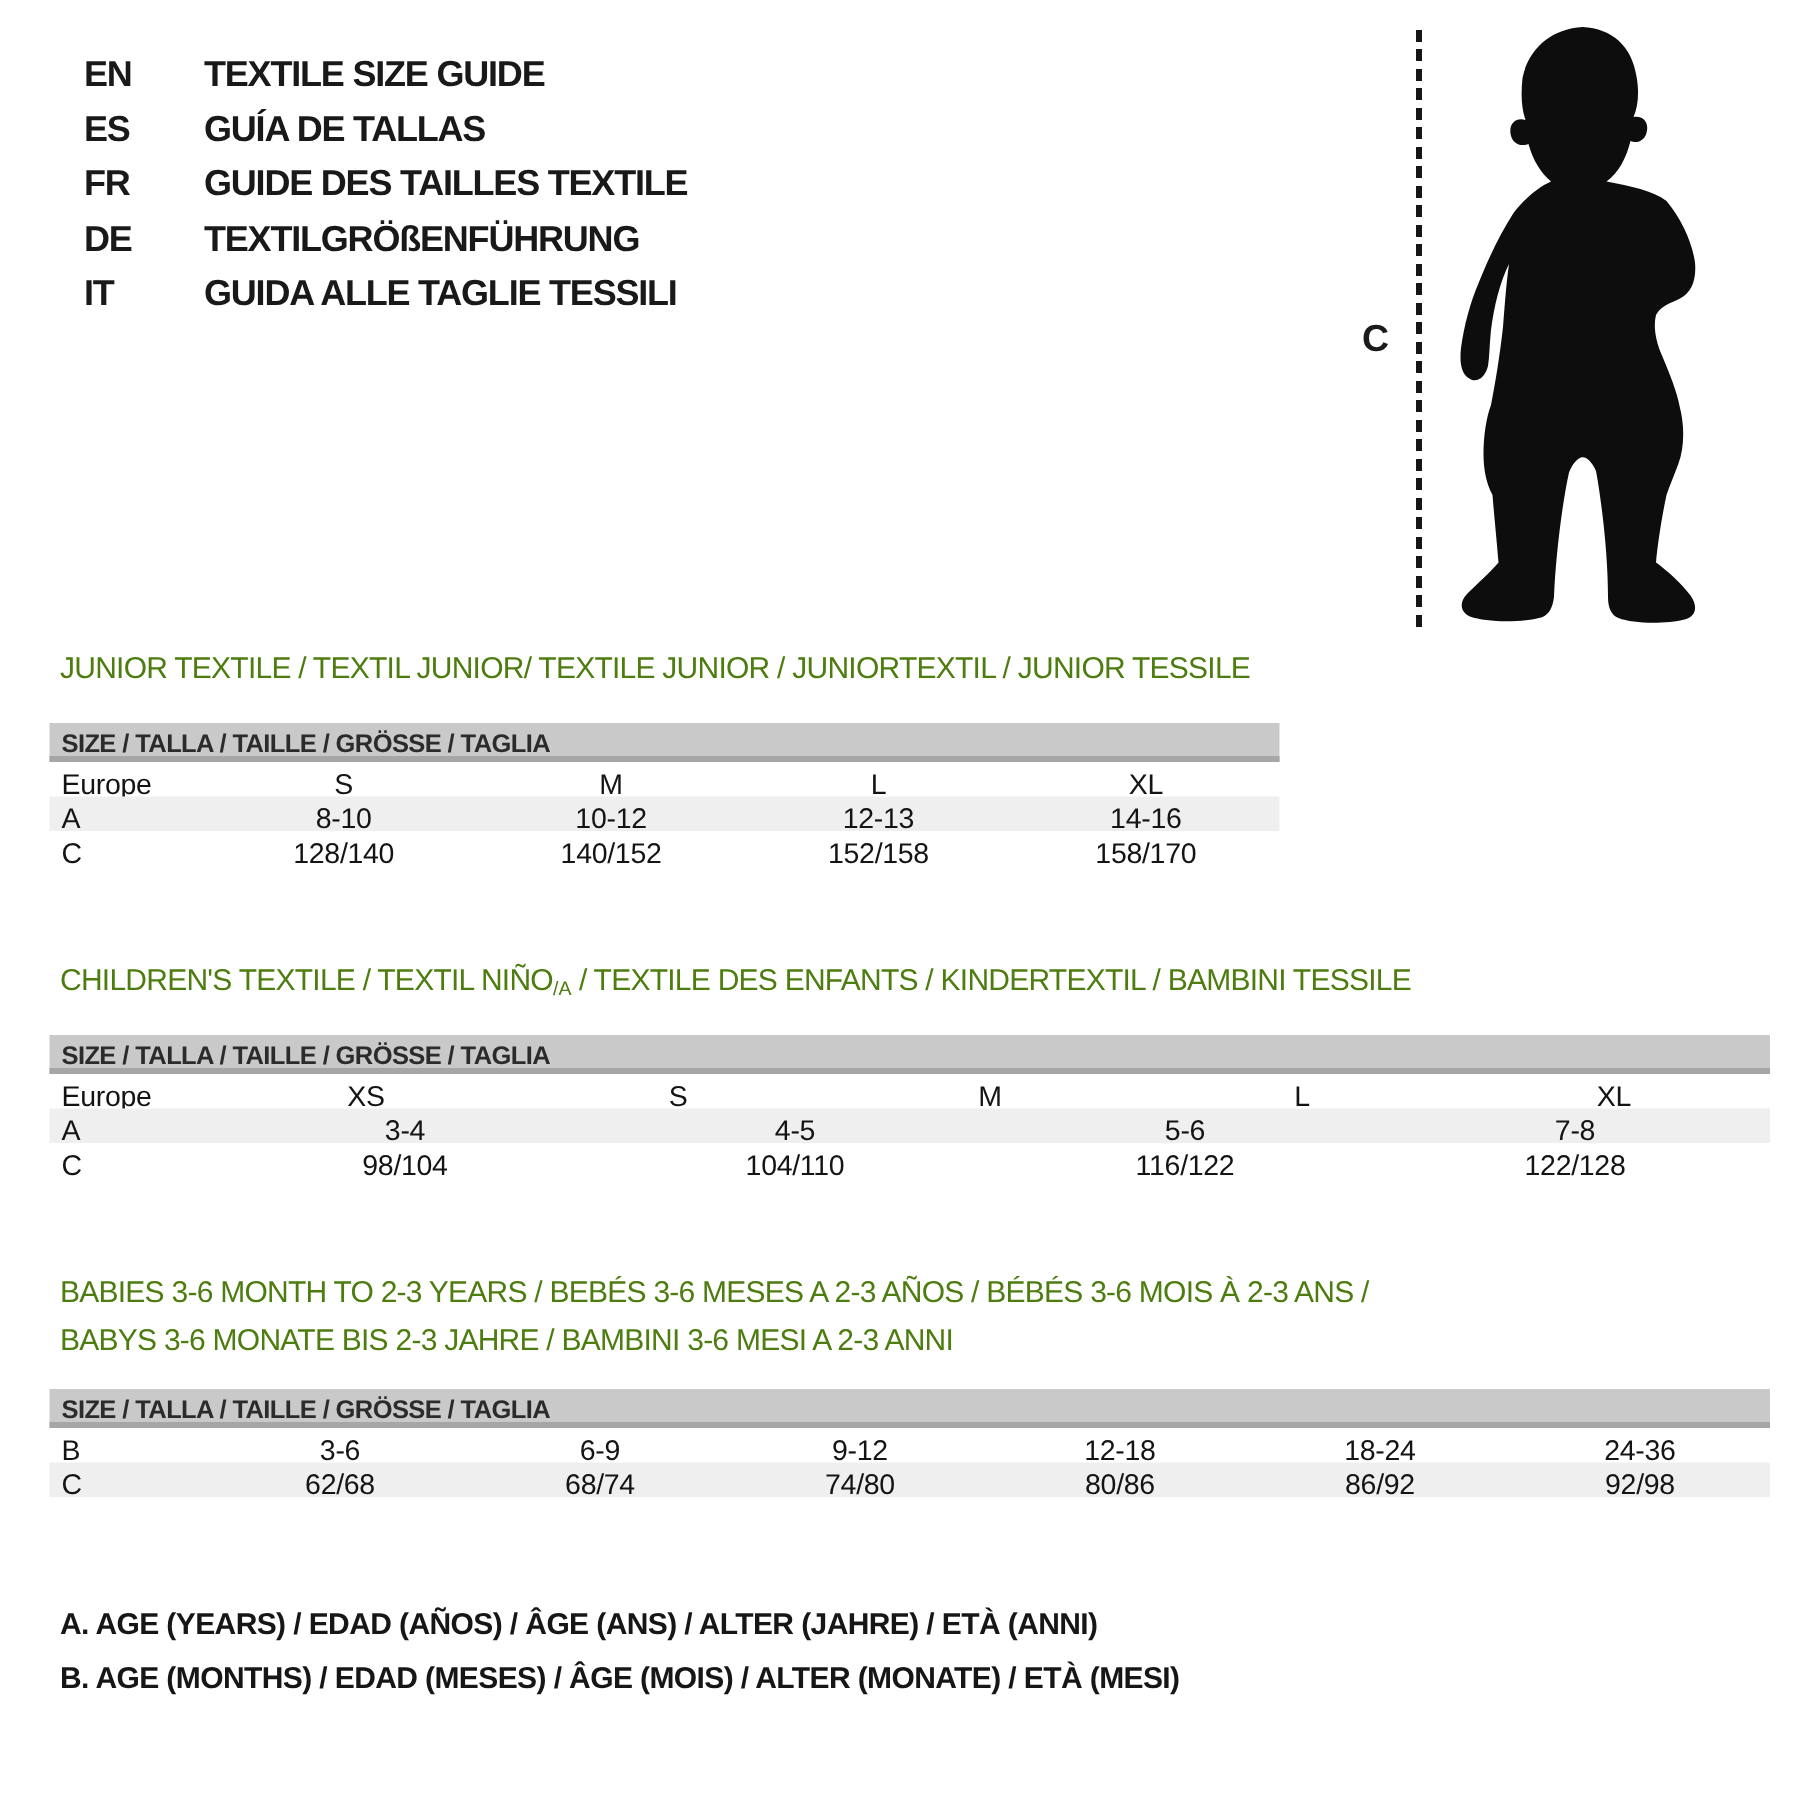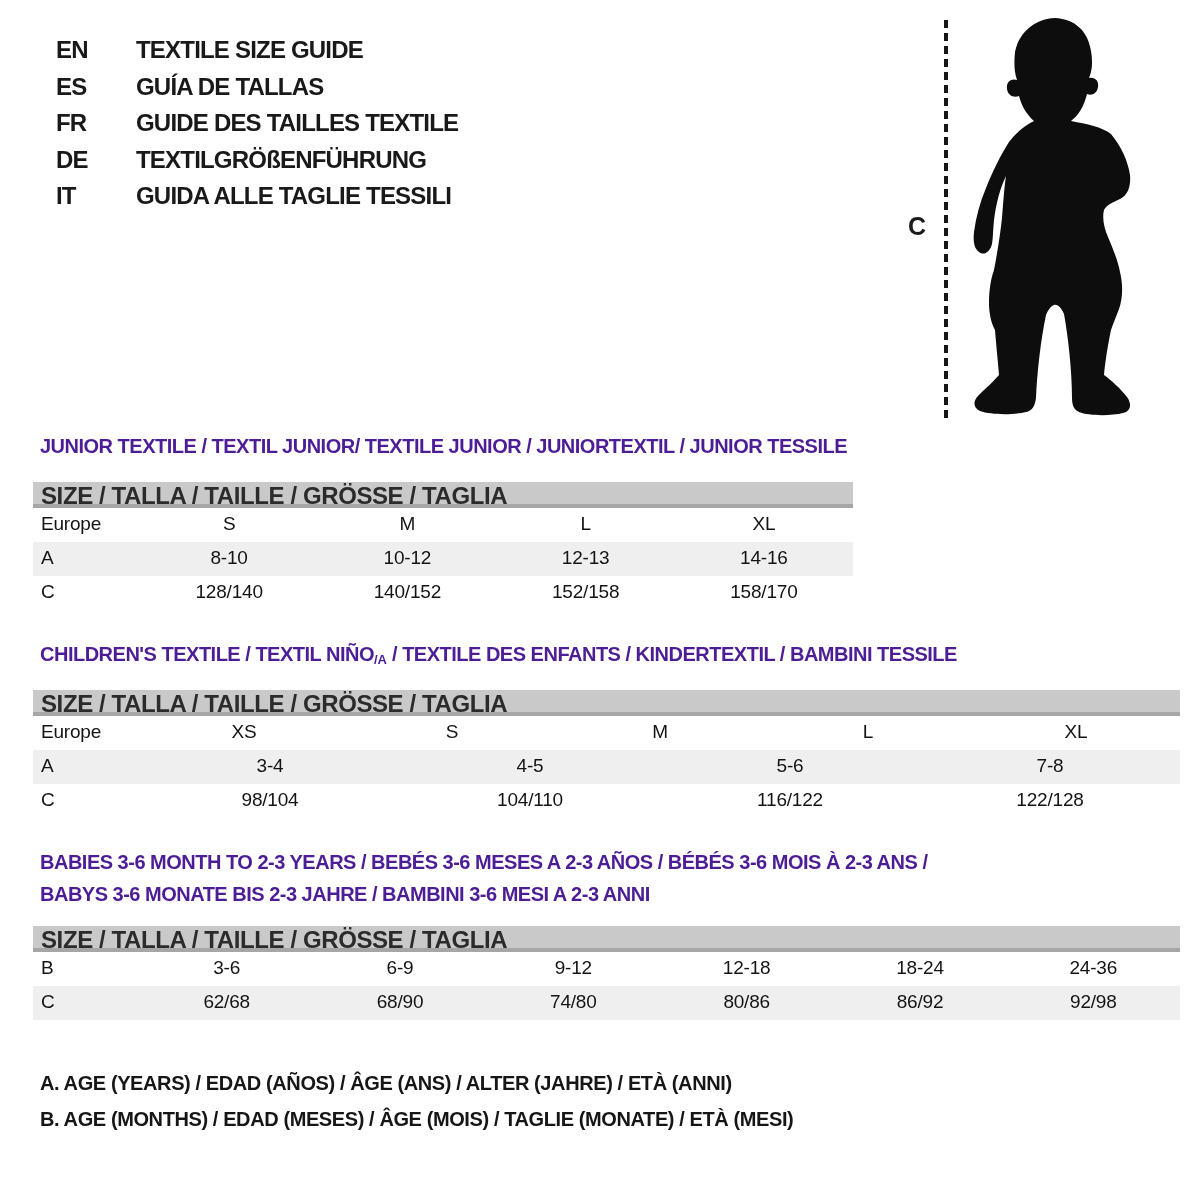--- a/index.html
+++ b/index.html
@@ -49,46 +49,46 @@
     top: 18px;
     width: 162px;
     height: 400px;
   }
 
   
   .sec-title {
     position: absolute;
     left: 40px;
     font-size: 20px;
-    font-weight: 700;
+    font-weight: 400;
     letter-spacing: -0.5px;
     white-space: nowrap;
-    color: #4c1d95;
+    color: #4d7c0f;
   }
   .sub { font-size: 13px; position: relative; top: 3px; letter-spacing: 0; }
 
   
   .sg-table { position: absolute; left: 33px; }
   .t-junior   { top: 482px; width: 820px; }
   .t-children { top: 690px; width: 1147px; }
   .t-babies   { top: 926px; width: 1147px; }
   .size-bar {
     height: 26px;
     line-height: 27px;
     background: #c9c9c9;
     border-bottom: 4px solid #a6a6a6;
     padding-left: 8px;
-    font-size: 24px;
+    font-size: 17px;
     font-weight: 700;
     letter-spacing: -0.4px;
     color: #2b2b2b;
     white-space: nowrap;
     overflow: hidden;
   }
-  .trow { display: flex; height: 34px; line-height: 32px; font-size: 19px; letter-spacing: -0.2px; color: #141414; }
+  .trow { display: flex; height: 23px; line-height: 32px; font-size: 19px; letter-spacing: -0.2px; color: #141414; }
   .trow.alt { background: #efefef; }
   .tcell { flex: 1 1 0; text-align: center; overflow: hidden; white-space: nowrap; }
   .tcell.first { flex: 0 0 107px; text-align: left; padding-left: 8px; }
 
   
   .footnote {
     position: absolute;
     left: 40px;
     font-size: 20px;
     font-weight: 700;
@@ -220,25 +220,25 @@
           <div class="tcell">3-6</div>
           <div class="tcell">6-9</div>
           <div class="tcell">9-12</div>
           <div class="tcell">12-18</div>
           <div class="tcell">18-24</div>
           <div class="tcell">24-36</div>
         </div>
         <div class="trow alt">
           <div class="tcell first">C</div>
           <div class="tcell">62/68</div>
-          <div class="tcell">68/90</div>
+          <div class="tcell">68/74</div>
           <div class="tcell">74/80</div>
           <div class="tcell">80/86</div>
           <div class="tcell">86/92</div>
           <div class="tcell">92/98</div>
         </div>
       </div>
   </div>
 
   <div class="footnote" style="top:1072px">A. AGE (YEARS) / EDAD (AÑOS) / ÂGE (ANS) / ALTER (JAHRE) / ETÀ (ANNI)</div>
-  <div class="footnote" style="top:1108px">B. AGE (MONTHS) / EDAD (MESES) / ÂGE (MOIS) / TAGLIE (MONATE) / ETÀ (MESI)</div>
+  <div class="footnote" style="top:1108px">B. AGE (MONTHS) / EDAD (MESES) / ÂGE (MOIS) / ALTER (MONATE) / ETÀ (MESI)</div>
 
 </div>
 
 </body></html>

